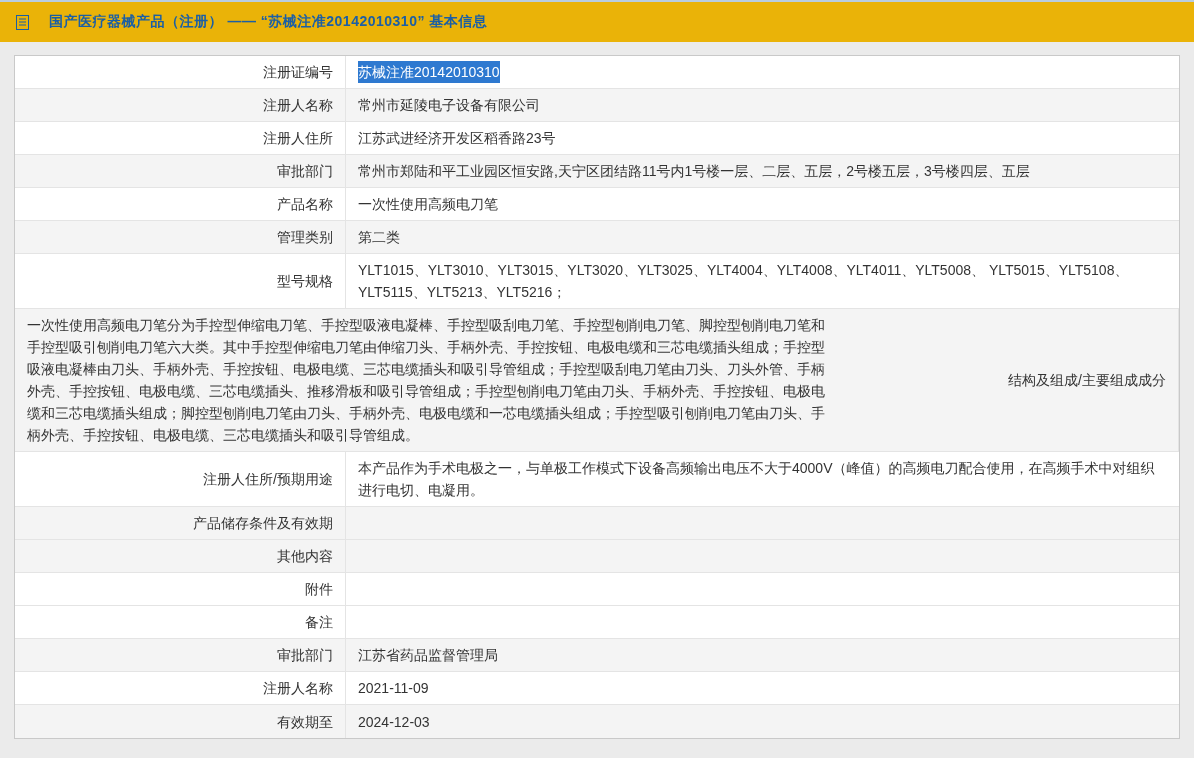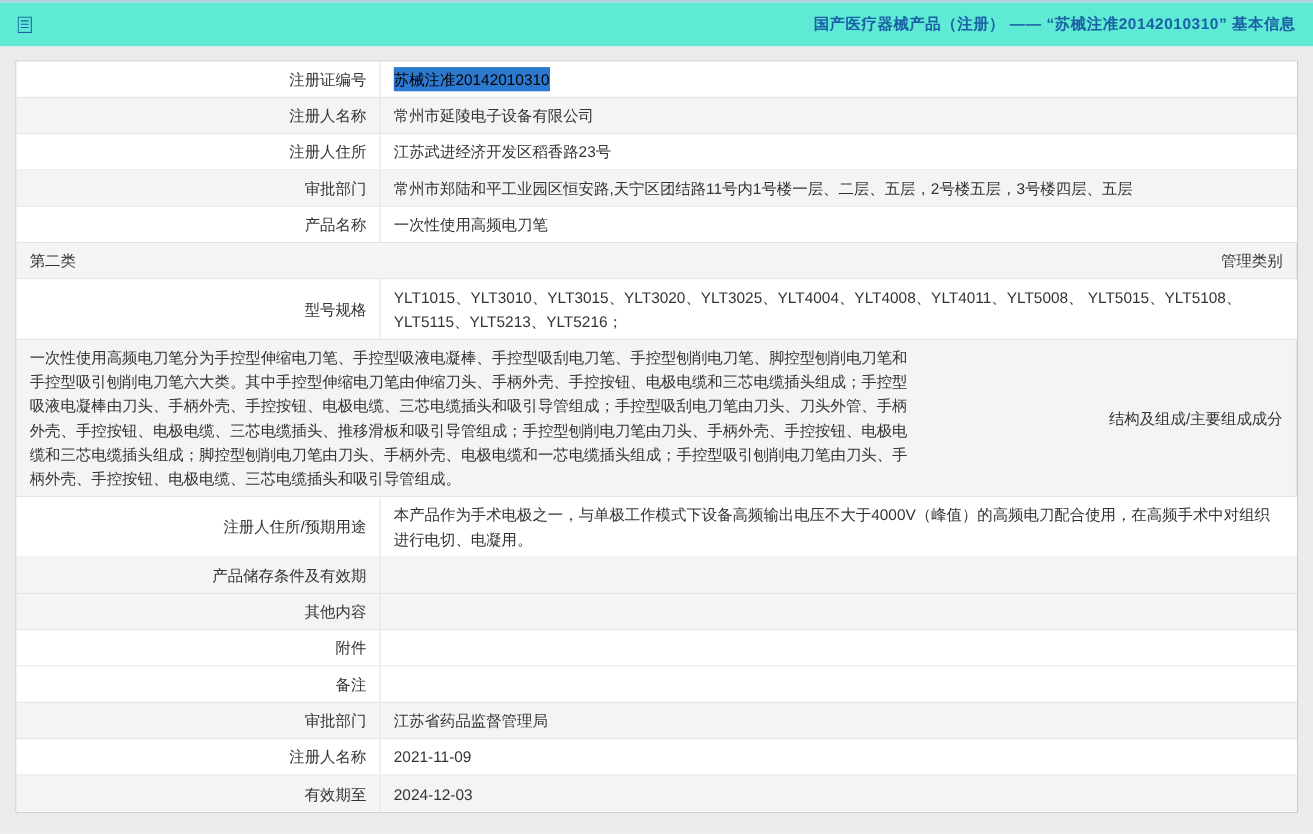--- a/index.html
+++ b/index.html
@@ -8,24 +8,23 @@
     background: #ebebeb;
     font-family: "Liberation Sans", "DejaVu Sans", sans-serif;
     color: #333;
     overflow: hidden;
     border-top: 2px solid #b9cde0;
   }
   .page-header {
     height: 40px;
     display: flex;
     align-items: center;
-    gap: 6px;
+    gap: 20px;
     padding: 0 16px;
-    background: #5eead4;
-    justify-content: space-between;
+    background: #eab308;
   }
   .doc-icon { display: inline-flex; align-items: center; }
   .page-title {
     color: #1b5fa5;
     font-size: 14px;
     font-weight: bold;
     letter-spacing: 0.5px;
   }
   .reg-table {
     margin: 13px 14px 0 14px;
@@ -56,21 +55,21 @@
     color: #333;
   }
   .cell.value {
     flex: 1;
     text-align: left;
     word-break: break-word;
     padding-right: 16px;
   }
   .selected {
     background: #2e79d0;
-    color: #000000;
+    color: #ffffff;
   }
 </style>
 </head>
 <body>
 
 <div class="page-header">
   <span class="doc-icon">
     <svg width="13" height="15" viewBox="0 0 13 15" aria-hidden="true">
       <rect x="0.5" y="0.5" width="12" height="14" fill="none" stroke="#1b5fa5" stroke-width="1"></rect>
       <line x1="3" y1="4" x2="10" y2="4" stroke="#1b5fa5" stroke-width="1"></line>
@@ -103,22 +102,22 @@
     <div class="cell label">审批部门</div>
     <div class="cell value">常州市郑陆和平工业园区恒安路,天宁区团结路11号内1号楼一层、二层、五层，2号楼五层，3号楼四层、五层</div>
   </div>
 
   <div class="row">
     <div class="cell label">产品名称</div>
     <div class="cell value">一次性使用高频电刀笔</div>
   </div>
 
   <div class="row alt">
+    <div class="cell label">管理类别</div>
     <div class="cell value">第二类</div>
-    <div class="cell label">管理类别</div>
   </div>
 
   <div class="row">
     <div class="cell label">型号规格</div>
     <div class="cell value">YLT1015、YLT3010、YLT3015、YLT3020、YLT3025、YLT4004、YLT4008、YLT4011、YLT5008、 YLT5015、YLT5108、YLT5115、YLT5213、YLT5216；</div>
   </div>
 
   <div class="row alt">
     <div class="cell value">一次性使用高频电刀笔分为手控型伸缩电刀笔、手控型吸液电凝棒、手控型吸刮电刀笔、手控型刨削电刀笔、脚控型刨削电刀笔和手控型吸引刨削电刀笔六大类。其中手控型伸缩电刀笔由伸缩刀头、手柄外壳、手控按钮、电极电缆和三芯电缆插头组成；手控型吸液电凝棒由刀头、手柄外壳、手控按钮、电极电缆、三芯电缆插头和吸引导管组成；手控型吸刮电刀笔由刀头、刀头外管、手柄外壳、手控按钮、电极电缆、三芯电缆插头、推移滑板和吸引导管组成；手控型刨削电刀笔由刀头、手柄外壳、手控按钮、电极电缆和三芯电缆插头组成；脚控型刨削电刀笔由刀头、手柄外壳、电极电缆和一芯电缆插头组成；手控型吸引刨削电刀笔由刀头、手柄外壳、手控按钮、电极电缆、三芯电缆插头和吸引导管组成。</div>
     <div class="cell label">结构及组成/主要组成成分</div>

